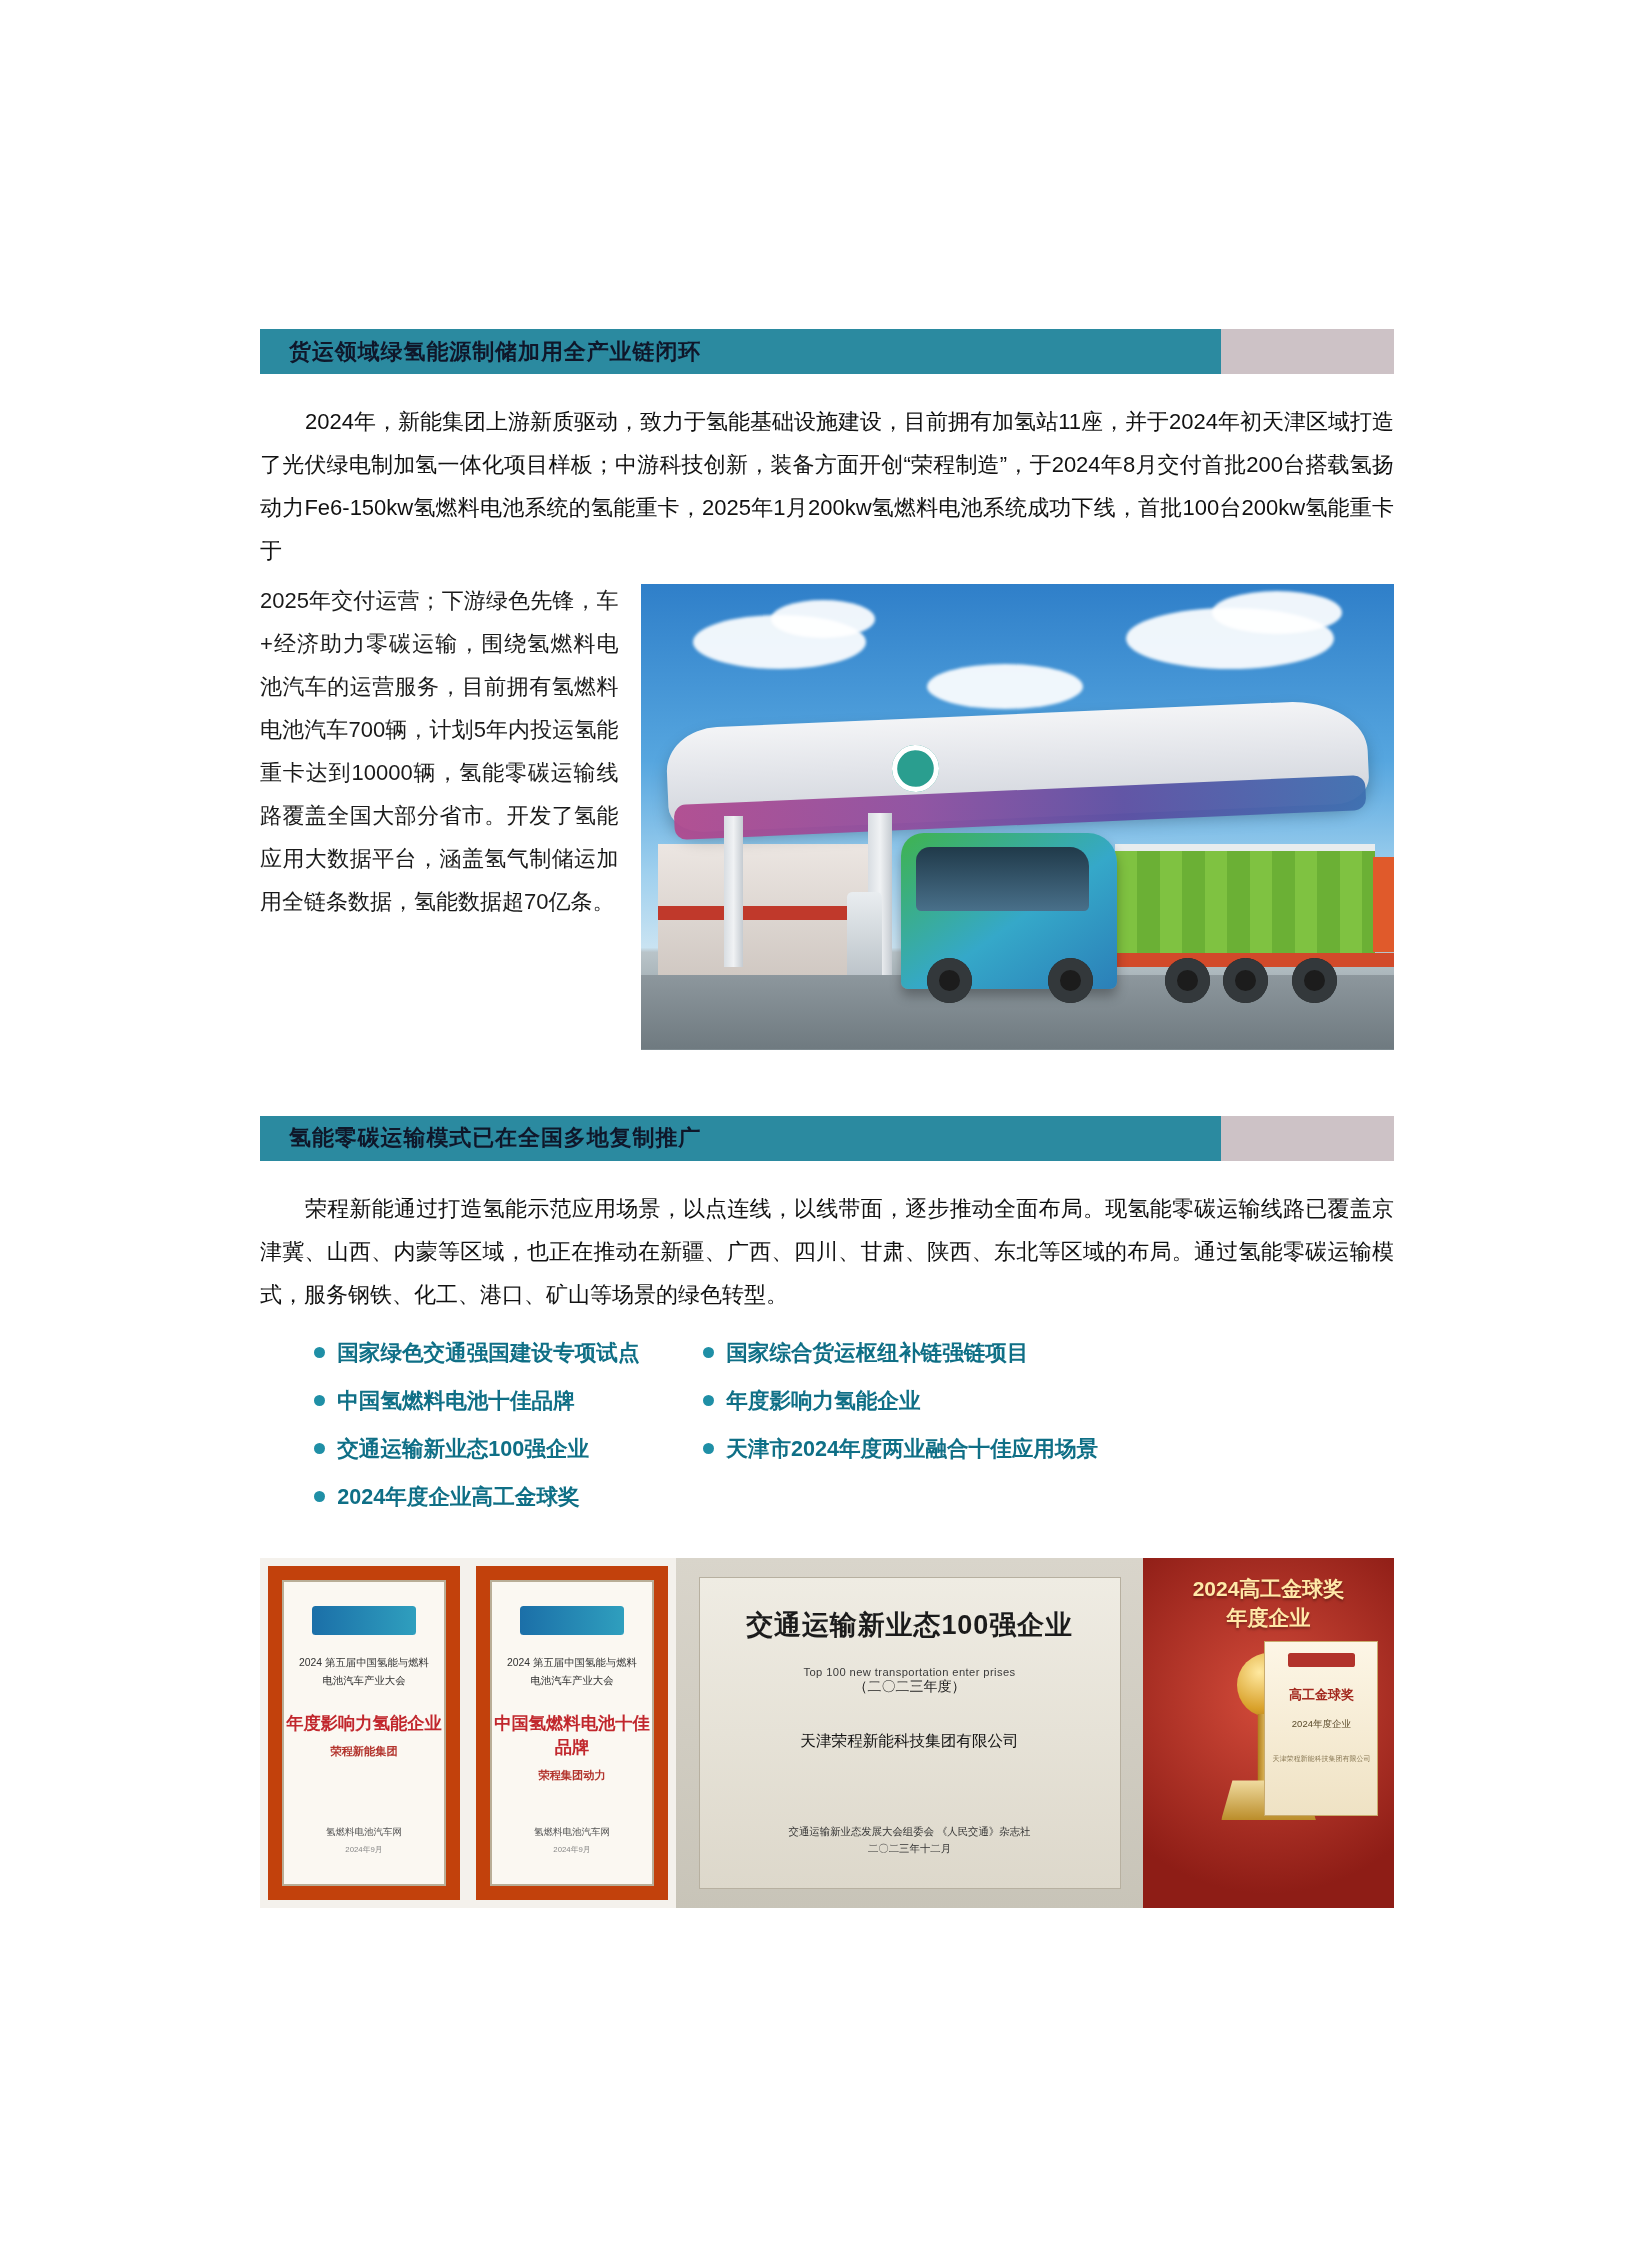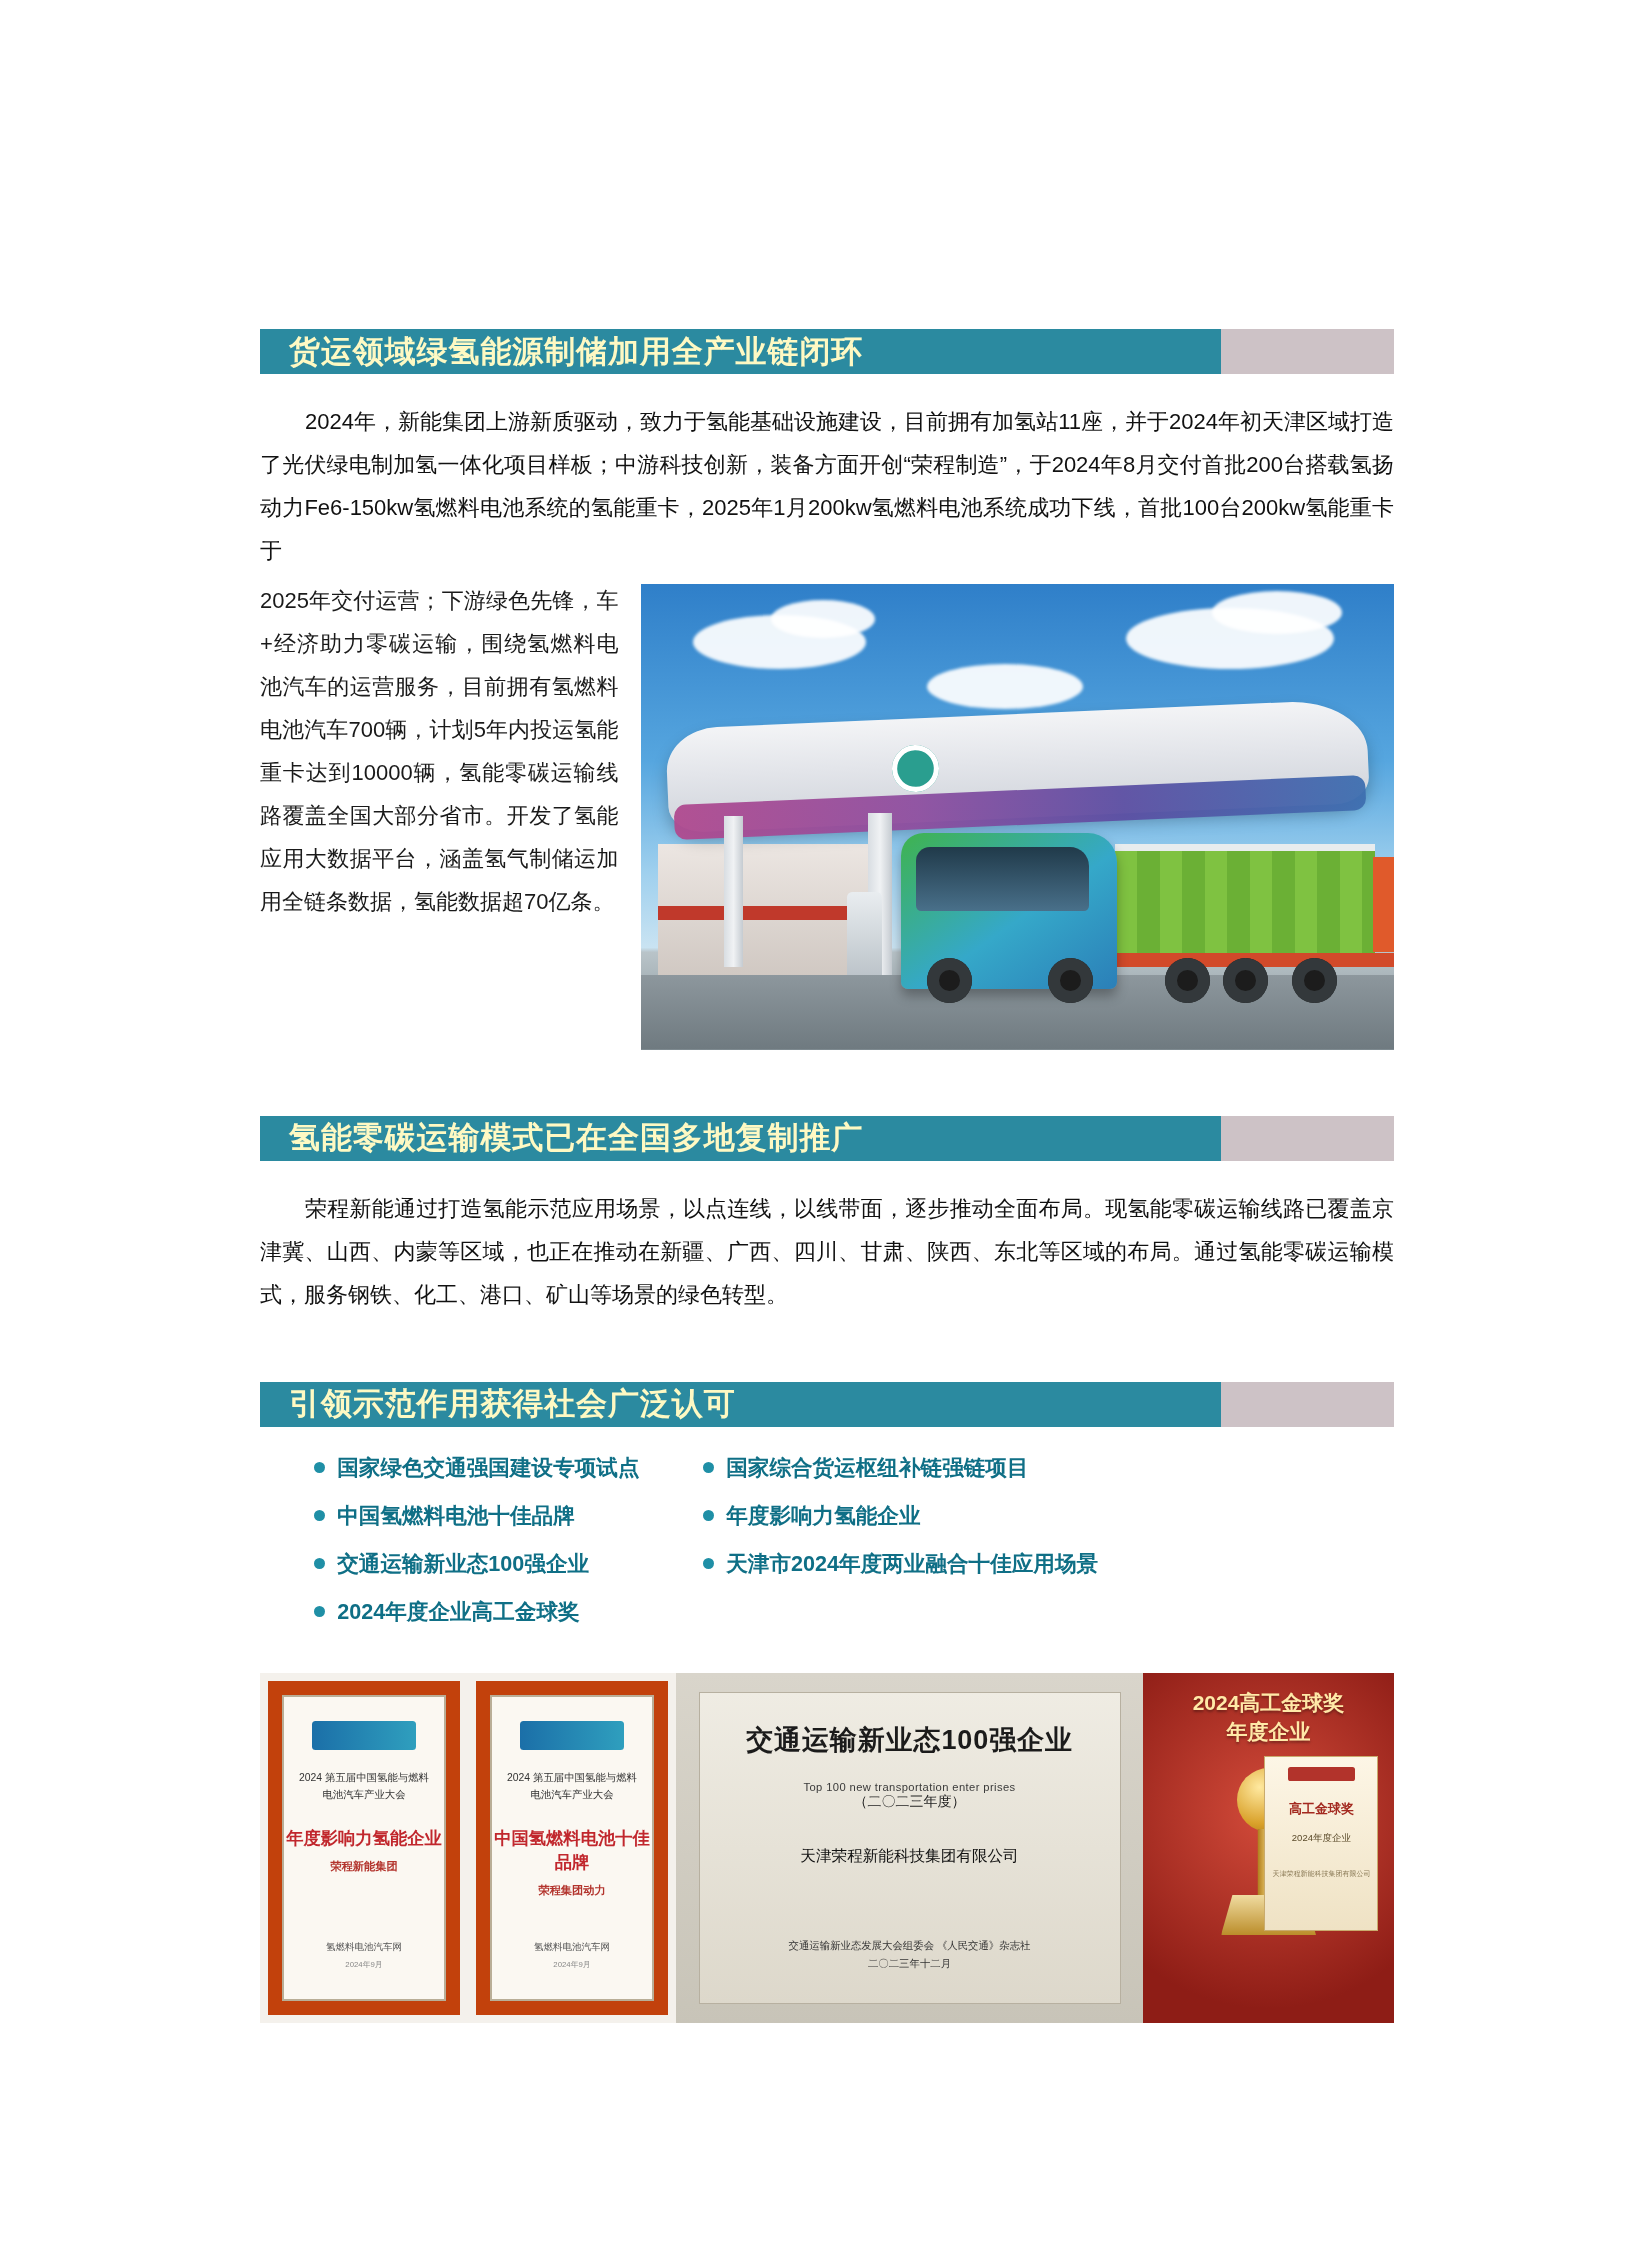--- a/index.html
+++ b/index.html
@@ -38,22 +38,22 @@
   }
   .section-bar .bar-main {
     background: #2b8aa0;
     flex: 0 0 961px;
     display: flex;
     align-items: center;
     padding-left: 29px;
     box-sizing: border-box;
   }
   .section-bar .bar-main span {
-    color: #fef9c3;
-    font-size: 31px;
+    color: #0f172a;
+    font-size: 22px;
     font-weight: bold;
     letter-spacing: 0.9px;
   }
   .section-bar .bar-tail {
     flex: 1 1 auto;
     background: #cdc2c6;
   }
 
   
   p.body {
@@ -356,26 +356,20 @@
 
     <div class="section-bar" style="margin-top:57px;font-family:Liberation Serif, serif;">
       <div class="bar-main">
         <span>氢能零碳运输模式已在全国多地复制推广</span>
       </div>
       <div class="bar-tail"></div>
     </div>
 
     <p class="body para-indent">荣程新能通过打造氢能示范应用场景，以点连线，以线带面，逐步推动全面布局。现氢能零碳运输线路已覆盖京津冀、山西、内蒙等区域，也正在推动在新疆、广西、四川、甘肃、陕西、东北等区域的布局。通过氢能零碳运输模式，服务钢铁、化工、港口、矿山等场景的绿色转型。</p>
 
-    <div class="section-bar" style="margin-top:66px;">
-      <div class="bar-main">
-        <span>引领示范作用获得社会广泛认可</span>
-      </div>
-      <div class="bar-tail"></div>
-    </div>
 
     <div class="bullets">
       <div class="bullet">
         <span class="dot"></span>
         <span>国家绿色交通强国建设专项试点</span>
       </div>
       <div class="bullet">
         <span class="dot"></span>
         <span>国家综合货运枢纽补链强链项目</span>
       </div>

